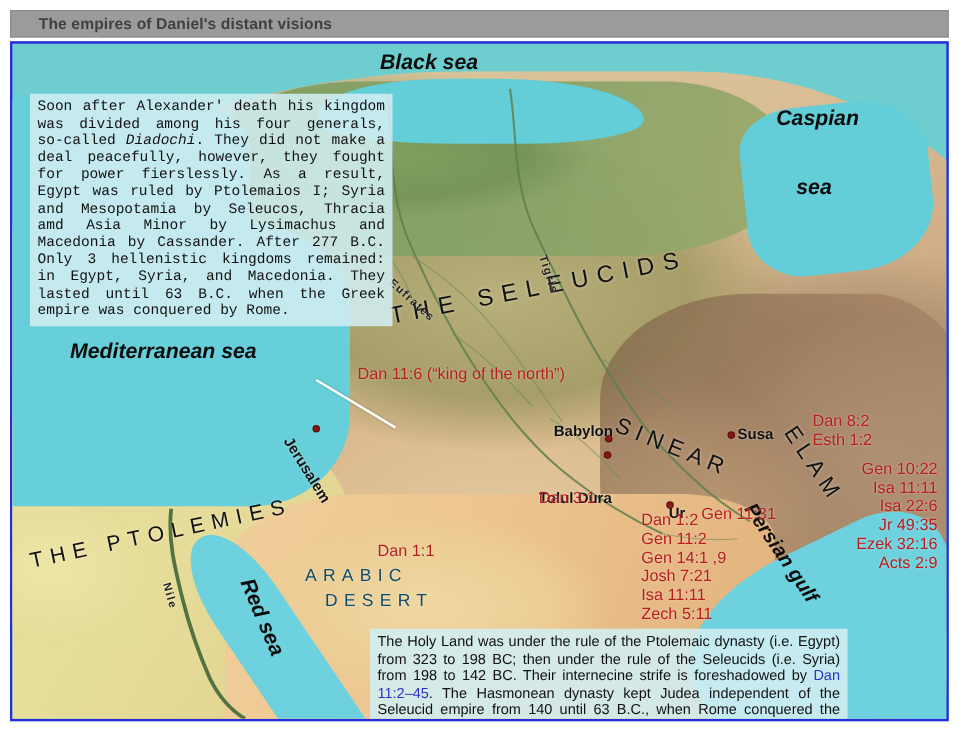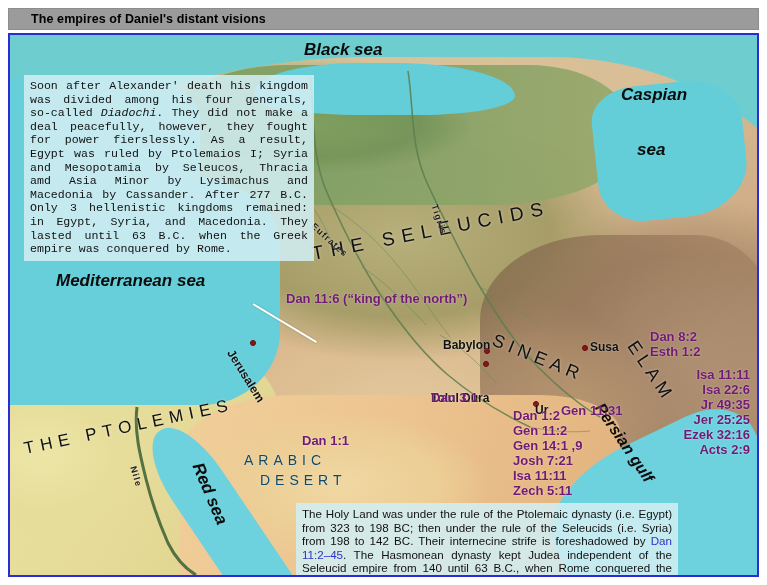--- a/index.html
+++ b/index.html
@@ -14,21 +14,21 @@
 
   
   #titlebar{
     position:absolute;left:8px;top:8px;width:751px;height:22px;
     background:#9b9b9b;
     border:1px solid #8d8d8d;
     box-sizing:border-box;
   }
   #titlebar .ttl{
     position:absolute;left:22px;top:3px;
-    font-size:12.5px;font-weight:bold;color:#000000;
+    font-size:12.5px;font-weight:bold;color:#404040;
     letter-spacing:.1px;white-space:nowrap;
   }
 
   
   #mapframe{
     position:absolute;left:8px;top:33px;width:751px;height:544px;
     border:2px solid #2b2bd8;
     box-sizing:border-box;
     overflow:hidden;
     background:#6fd2dd;
@@ -157,21 +157,21 @@
   .em{font-style:italic;}
   .ref-in{color:#2e31c9;}
 
   
   .lbl{position:absolute;white-space:nowrap;}
 
   .sea-lbl{
     font-size:17px;font-weight:bold;font-style:italic;color:#0b0b0b;
   }
   .ref{
-    color:#701a75;font-size:13px;font-weight:bold;
+    color:#b91c1c;font-size:13px;font-weight:normal;
     text-shadow:0 0 2px rgba(255,255,255,.45);
   }
   .place{
     color:#111;font-size:12px;font-weight:bold;
     text-shadow:0 0 2px rgba(255,255,255,.5);
   }
   .region{
     color:#111;font-size:19px;font-weight:normal;letter-spacing:7px;
     text-shadow:0 0 3px rgba(255,255,255,.45);
   }
@@ -289,24 +289,24 @@
         <div class="ref">Isa 11:11</div>
         <div class="ref">Zech 5:11</div>
       </div>
 
       <div class="lbl" style="left:640px;top:294px;">
         <div class="ref">Dan 8:2</div>
         <div class="ref">Esth 1:2</div>
       </div>
 
       <div class="lbl" style="left:600px;top:332px;width:140px;text-align:right;">
+        <div class="ref">Gen 10:22</div>
         <div class="ref">Isa 11:11</div>
         <div class="ref">Isa 22:6</div>
         <div class="ref">Jr 49:35</div>
-        <div class="ref">Jer 25:25</div>
         <div class="ref">Ezek 32:16</div>
         <div class="ref">Acts 2:9</div>
       </div>
 
       <div id="box-top" class="textbox">
         <span>Soon after Alexander' death his kingdom was divided among his four generals, so-called </span><span class="em">Diadochi</span><span>. They did not make a deal peacefully, however, they fought for power fierslessly. As a result, Egypt was ruled by Ptolemaios I; Syria and Mesopotamia by Seleucos, Thracia amd Asia Minor by Lysimachus and Macedonia by Cassander. After 277 B.C. Only 3 hellenistic kingdoms remained: in Egypt, Syria, and Macedonia. They lasted until 63 B.C. when the Greek empire was conquered by Rome.</span>
       </div>
 
       <div id="box-bottom" class="textbox">
         <span>The Holy Land was under the rule of the Ptolemaic dynasty (i.e. Egypt) from 323 to 198 BC; then under the rule of the Seleucids (i.e. Syria) from 198 to 142 BC. Their internecine strife is foreshadowed by </span><span class="ref-in">Dan 11:2–45</span><span>. The Hasmonean dynasty kept Judea independent of the Seleucid empire from 140 until 63 B.C., when Rome conquered the Greek empire and installed Herod the Great as king of Judea.</span>

